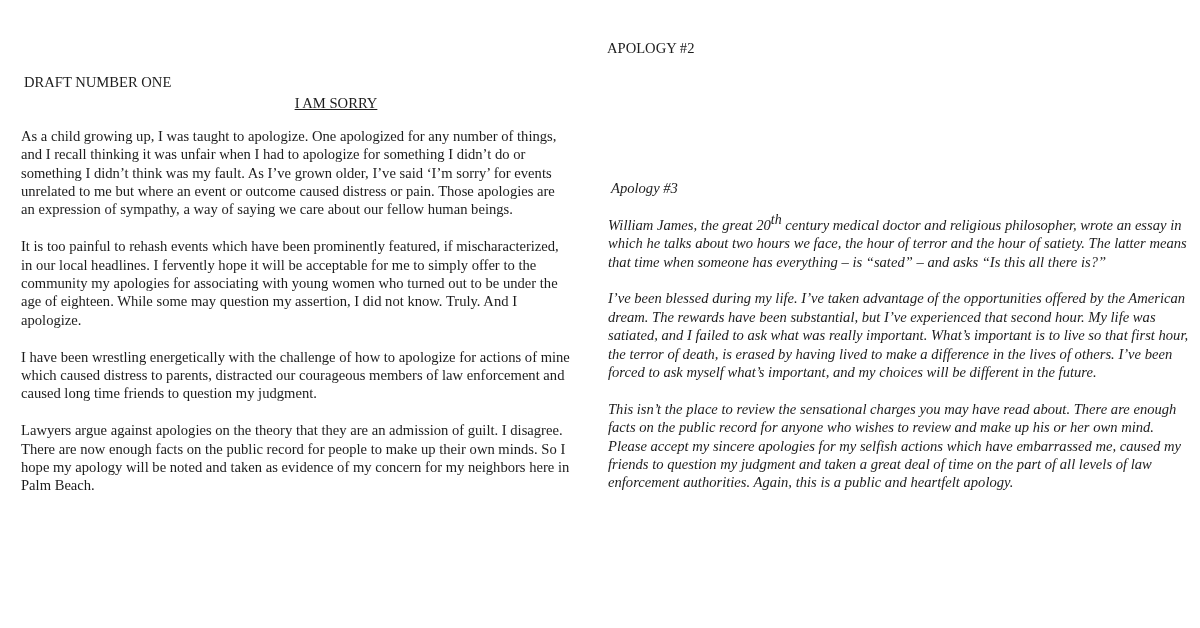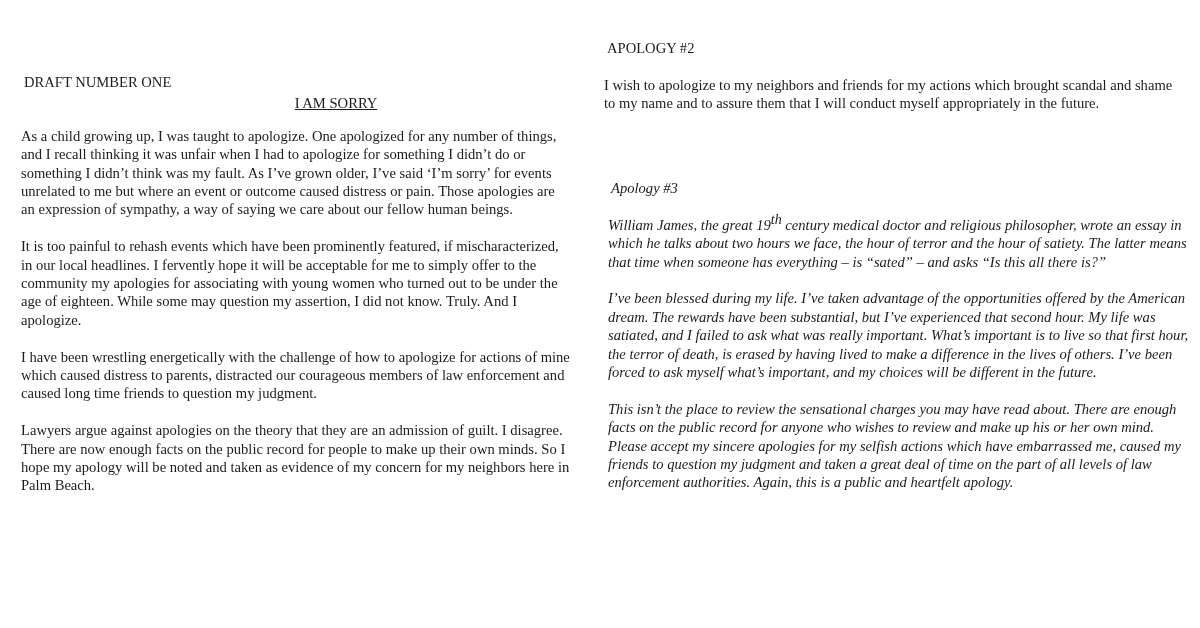--- a/index.html
+++ b/index.html
@@ -73,21 +73,20 @@
   <h2 class="heading">DRAFT NUMBER ONE</h2>
   <h1 class="title-center">I AM SORRY</h1>
   <p class="first-para">As a child growing up, I was taught to apologize. One apologized for any number of things, and I recall thinking it was unfair when I had to apologize for something I didn’t do or something I didn’t think was my fault. As I’ve grown older, I’ve said ‘I’m sorry’ for events unrelated to me but where an event or outcome caused distress or pain. Those apologies are an expression of sympathy, a way of saying we care about our fellow human beings.</p>
   <p class="para">It is too painful to rehash events which have been prominently featured, if mischaracterized, in our local headlines. I fervently hope it will be acceptable for me to simply offer to the community my apologies for associating with young women who turned out to be under the age of eighteen. While some may question my assertion, I did not know. Truly. And I apologize.</p>
   <p class="para">I have been wrestling energetically with the challenge of how to apologize for actions of mine which caused distress to parents, distracted our courageous members of law enforcement and caused long time friends to question my judgment.</p>
   <p class="para">Lawyers argue against apologies on the theory that they are an admission of guilt. I disagree. There are now enough facts on the public record for people to make up their own minds. So I hope my apology will be noted and taken as evidence of my concern for my neighbors here in  Palm Beach.</p>
 </div>
 
 <div class="col apology2">
   <h2 class="heading">APOLOGY #2</h2>
-  <p class="para">I wish to apologize to my neighbors and friends for my actions which brought scandal and shame to my name and to assure them that I will conduct myself appropriately in the future.</p>
 </div>
 
 <div class="col apology3">
   <h2 class="heading">Apology #3</h2>
-  <p class="para"><span>William James, the great 19</span><sup>th</sup><span> century medical doctor and religious philosopher, wrote an essay in which he talks about two hours we face, the hour of terror and the hour of satiety. The latter means that time when someone has everything – is “sated” – and asks “Is this all there is?”</span></p>
+  <p class="para"><span>William James, the great 20</span><sup>th</sup><span> century medical doctor and religious philosopher, wrote an essay in which he talks about two hours we face, the hour of terror and the hour of satiety. The latter means that time when someone has everything – is “sated” – and asks “Is this all there is?”</span></p>
   <p class="para">I’ve been blessed during my life. I’ve taken advantage of the opportunities offered by the American dream. The rewards have been substantial, but I’ve experienced that second hour. My life was satiated, and I failed to ask what was really important. What’s important is to live so that first hour, the terror of death, is erased by having lived to make a difference in the lives of others. I’ve been forced to ask myself what’s important, and my choices will be different in the future.</p>
   <p class="para">This isn’t the place to review the sensational charges you may have read about. There are enough facts on the public record for anyone who wishes to review and make up his or her own mind. Please accept my sincere apologies for my selfish actions which have embarrassed me, caused my friends to question my judgment and taken a great deal of time on the part of all levels of law enforcement authorities. Again, this is a public and heartfelt apology.</p>
 </div>
 
 </body></html>

